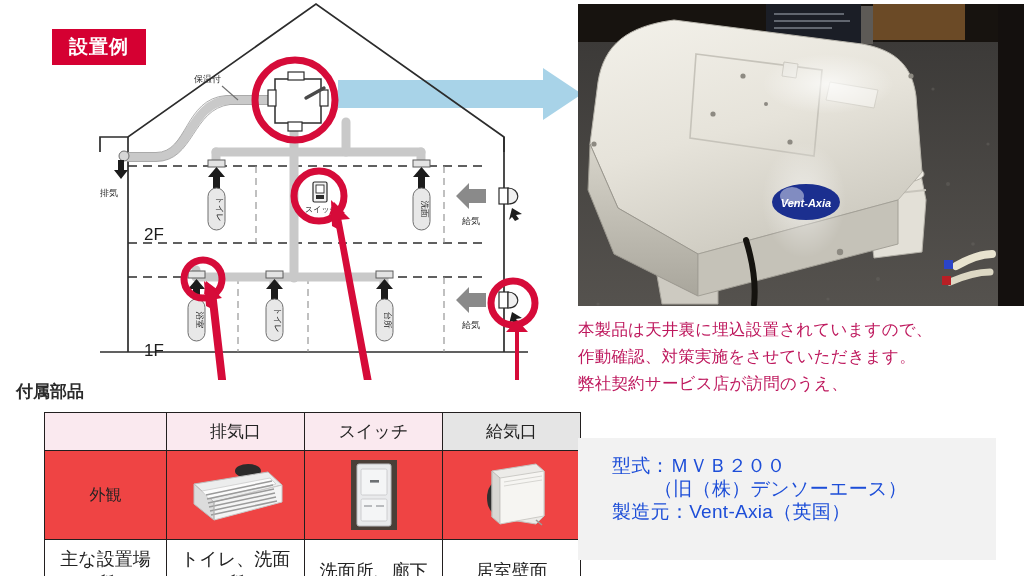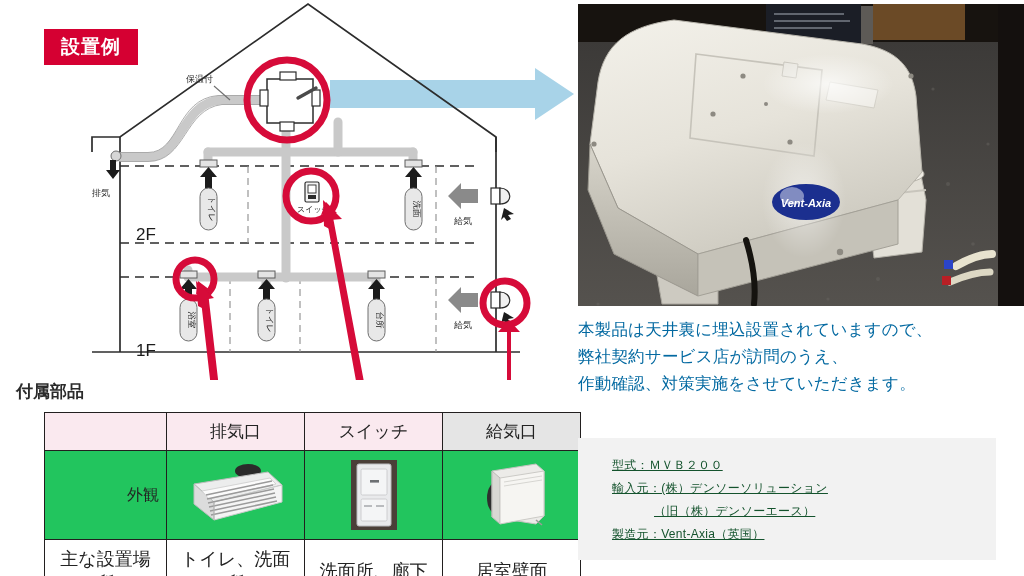--- a/index.html
+++ b/index.html
@@ -6,21 +6,21 @@
   html, body {
     margin: 0; padding: 0;
     width: 1024px; height: 576px;
     background: #ffffff;
     font-family: "Liberation Sans", "DejaVu Sans", sans-serif;
     overflow: hidden;
   }
   #page { position: relative; width: 1024px; height: 576px; background: #fff; }
 
   
-  #diagram-panel { position: absolute; left: 8px; top: 0; width: 572px; height: 380px; }
+  #diagram-panel { position: absolute; left: 16px; top: 0; width: 572px; height: 380px; }
   #badge-setsuchi {
     position: absolute; left: 36px; top: 29px;
     width: 94px; height: 36px;
     background: var(--badge-bg, #d50032);
     color: #fff; font-weight: bold; font-size: 19px;
     letter-spacing: 1px;
     display: flex; align-items: center; justify-content: center;
   }
   #diagram-svg { position: absolute; left: 0; top: 0; }
 
@@ -36,50 +36,50 @@
   }
   #parts-table td, #parts-table th {
     border: 1.6px solid #221f1f;
     text-align: center; vertical-align: middle;
     font-size: 16px; color: #232323; font-weight: normal;
     padding: 7px;
   }
   #parts-table thead th { background: #fae9ef; height: 33px; font-size: 17px; }
   #parts-table .c0 { width: 122px; }
   #parts-table .c1, #parts-table .c2, #parts-table .c3 { width: 138px; }
-  #parts-table tbody tr.appearance-row td { height: 84px; background: #22c55e; text-align: right; }
+  #parts-table tbody tr.appearance-row td { height: 84px; background: #ef4444; }
   #parts-table tbody tr.location-row td { height: 34px; font-size: 18px; }
   .thumb-wrap { display:flex; align-items:center; justify-content:center; height:100%; }
 
   
   #photo-frame {
     position: absolute; left: 578px; top: 4px;
     width: 488px; height: 302px;
     overflow: hidden; background: #14100e;
   }
   #photo-svg { display:block; }
 
   
   #desc-block {
     position: absolute; left: 578px; top: 316px; width: 430px;
   }
   .desc-line {
-    font-size: 16.5px; color: #0369a1; line-height: 27px;
+    font-size: 16.5px; color: #be185d; line-height: 27px;
     white-space: nowrap; letter-spacing: .2px;
   }
 
   
   #spec-box {
     position: absolute; left: 578px; top: 438px;
     width: 418px; height: 122px;
     background: #f2f2f2;
   }
   .spec-line {
-    font-size: 12px; color: #14532d; line-height: 23px;
-    padding-left: 34px; white-space: nowrap; letter-spacing: .3px; text-decoration: underline;
+    font-size: 19px; color: #1d4ed8; line-height: 23px;
+    padding-left: 34px; white-space: nowrap; letter-spacing: .3px;
   }
   .spec-line.indent { padding-left: 76px; }
   #spec-box .spec-inner { padding-top: 16px; }
 </style>
 </head>
 <body>
 
 <div id="page">
 
   <div id="diagram-panel">
@@ -410,26 +410,25 @@
         <path d="M378 262 C392 254 404 250 414 250" stroke="#e8e3cf" stroke-width="8" fill="none" stroke-linecap="round"></path>
         <path d="M372 278 C386 272 400 268 412 268" stroke="#ddd8c4" stroke-width="7" fill="none" stroke-linecap="round"></path>
         <rect x="366" y="256" width="9" height="9" fill="#2a44c8"></rect>
         <rect x="364" y="272" width="9" height="9" fill="#b81f25"></rect>
       </g>
     </svg>
   </div>
 
   <div id="desc-block">
     <div class="desc-line">本製品は天井裏に埋込設置されていますので、</div>
+    <div class="desc-line">作動確認、対策実施をさせていただきます。</div>
     <div class="desc-line">弊社契約サービス店が訪問のうえ、</div>
-    <div class="desc-line">作動確認、対策実施をさせていただきます。</div>
   </div>
 
   <div id="spec-box" style="background: rgb(242, 242, 242);">
     <div class="spec-inner">
       <div class="spec-line">型式：ＭＶＢ２００</div>
-      <div class="spec-line">輸入元：(株）デンソーソリューション</div>
       <div class="spec-line indent">（旧（株）デンソーエース）</div>
       <div class="spec-line">製造元：Vent-Axia（英国）</div>
     </div>
   </div>
 
 </div>
 
 </body></html>

